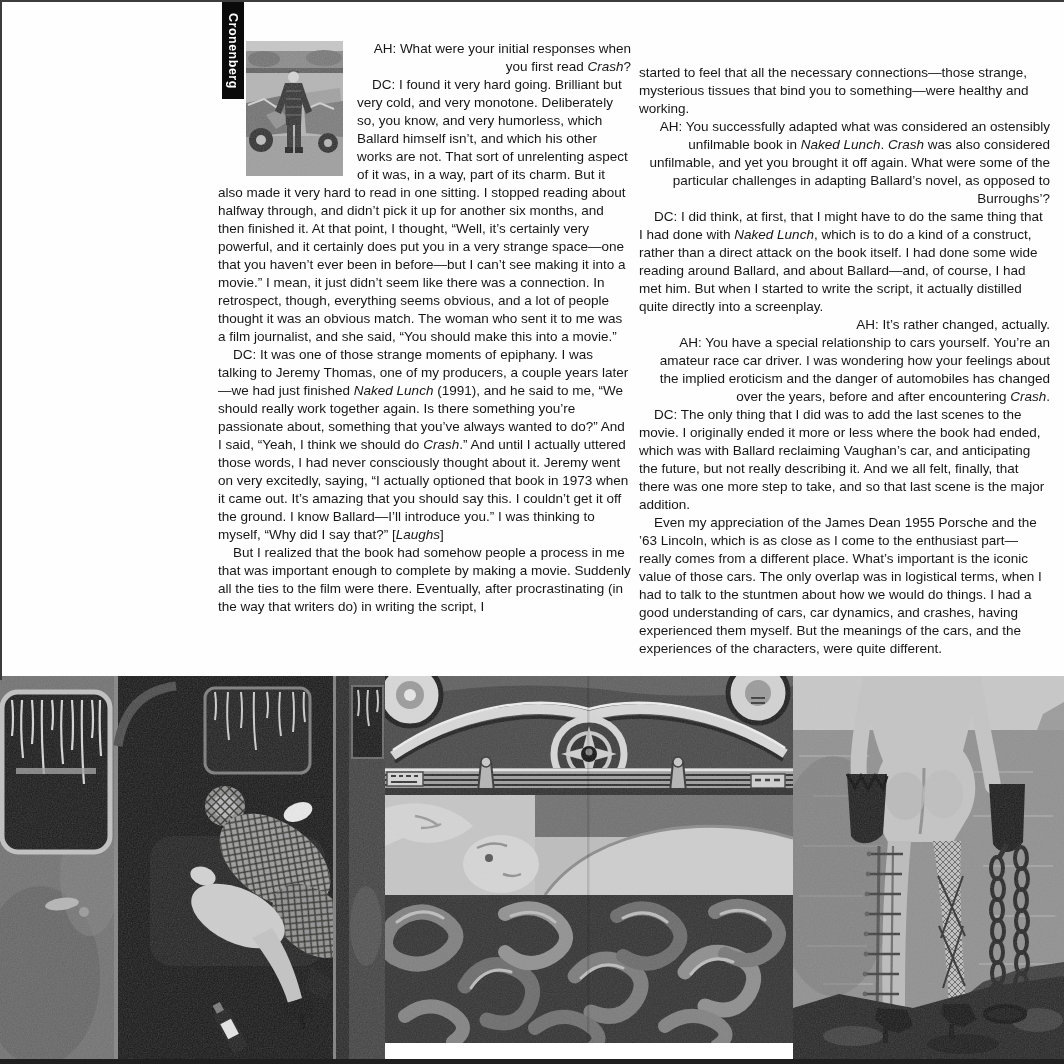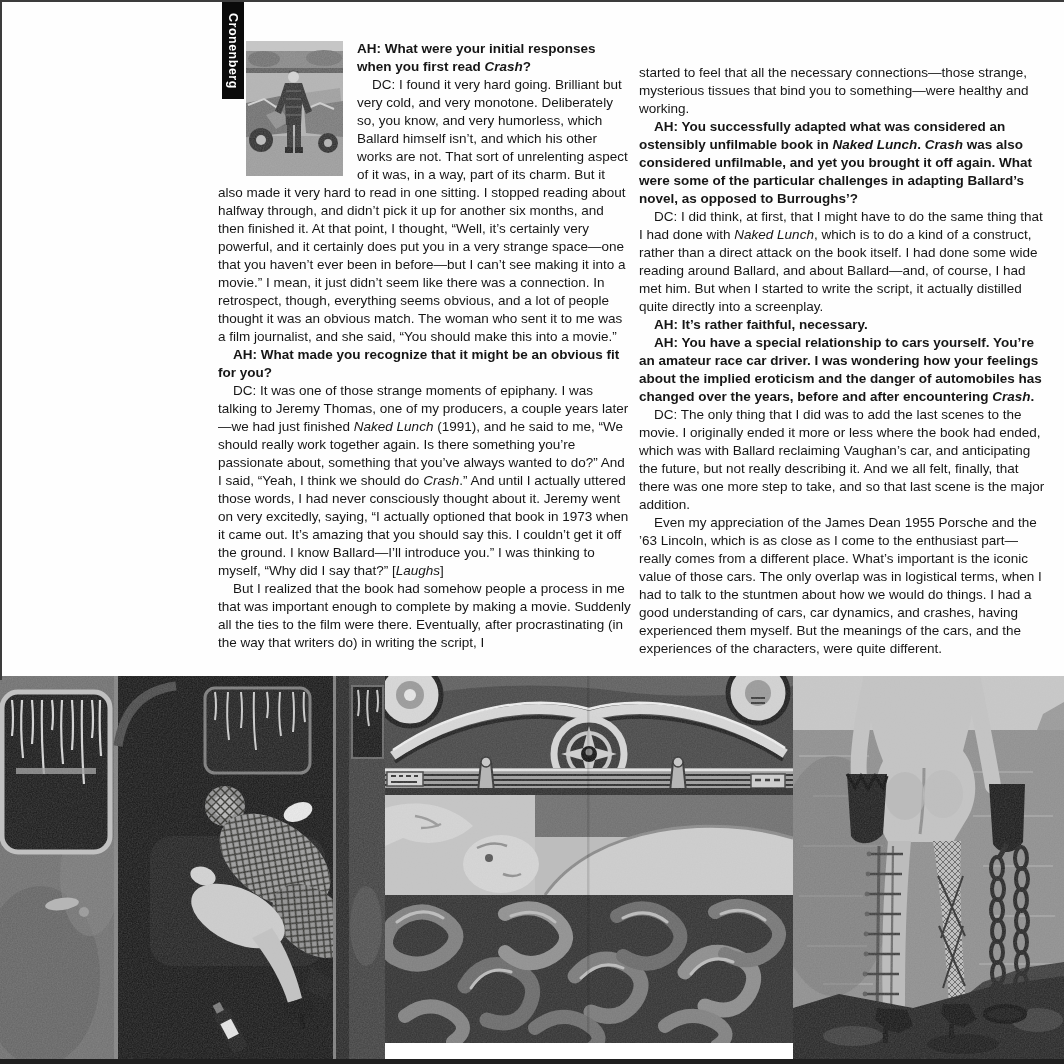--- a/index.html
+++ b/index.html
@@ -15,21 +15,21 @@
 
   
   .portrait{position:absolute;left:246px;top:41px;width:97px;height:135px;z-index:3;}
 
   
   .col{position:absolute;top:40px;color:#161616;z-index:2;}
   .col-left{left:218px;width:413px;}
   .col-right{left:639px;width:411px;margin-top:24px;}
   .photo-spacer{float:left;width:139px;height:144px;}
   .para{margin:0;font-size:13.5px;line-height:18px;text-align:left;}
-  .para.q{font-weight:bold;}
+  .para.q{font-weight:normal;text-align:right;}
   .para.ind{text-indent:15px;}
   .it{font-style:italic;}
 
   
   .photoA{position:absolute;left:0;top:676px;width:385px;height:388px;z-index:2;}
   .photoB{position:absolute;left:385px;top:676px;width:408px;height:367px;z-index:2;}
   .photoB-caption{position:absolute;left:387px;top:1043px;width:406px;height:21px;background:#ffffff;z-index:2;}
   .photoC{position:absolute;left:793px;top:676px;width:271px;height:388px;z-index:2;}
   .bottom-bar{position:absolute;left:0;top:1059px;width:1064px;height:5px;background:#1f1f1f;z-index:5;}
   svg{display:block;}
@@ -84,32 +84,31 @@
       </g>
       <rect width="97" height="135" filter="url(#g1)"></rect>
     </svg>
   </div>
 
   <div class="col col-left">
     <div class="photo-spacer"></div>
     <div>
         <p class="para q"><span>AH: What were your initial responses when you first read </span><span class="it">Crash</span><span>?</span></p>
         <p class="para ind"><span>DC: I found it very hard going. Brilliant but very cold, and very monotone. Deliberately so, you know, and very humorless, which Ballard himself isn’t, and which his other works are not. That sort of unrelenting aspect of it was, in a way, part of its charm. But it also made it very hard to read in one sitting. I stopped reading about halfway through, and didn’t pick it up for another six months, and then finished it. At that point, I thought, “Well, it’s certainly very powerful, and it certainly does put you in a very strange space—one that you haven’t ever been in before—but I can’t see making it into a movie.” I mean, it just didn’t seem like there was a connection. In retrospect, though, everything seems obvious, and a lot of people thought it was an obvious match. The woman who sent it to me was a film journalist, and she said, “You should make this into a movie.”</span></p>
-        <p class="para q ind"><span>AH: What made you recognize that it might be an obvious fit for you?</span></p>
         <p class="para ind"><span>DC: It was one of those strange moments of epiphany. I was talking to Jeremy Thomas, one of my producers, a couple years later—we had just finished </span><span class="it">Naked Lunch</span><span> (1991), and he said to me, “We should really work together again. Is there something you’re passionate about, something that you’ve always wanted to do?” And I said, “Yeah, I think we should do </span><span class="it">Crash</span><span>.” And until I actually uttered those words, I had never consciously thought about it. Jeremy went on very excitedly, saying, “I actually optioned that book in 1973 when it came out. It’s amazing that you should say this. I couldn’t get it off the ground. I know Ballard—I’ll introduce you.” I was thinking to myself, “Why did I say that?” [</span><span class="it">Laughs</span><span>]</span></p>
         <p class="para ind"><span>But I realized that the book had somehow people a process in me that was important enough to complete by making a movie. Suddenly all the ties to the film were there. Eventually, after procrastinating (in the way that writers do) in writing the script, I</span></p>
       </div>
   </div>
 
   <div class="col col-right">
     <div>
         <p class="para"><span>started to feel that all the necessary connections—those strange, mysterious tissues that bind you to something—were healthy and working.</span></p>
         <p class="para q ind"><span>AH: You successfully adapted what was considered an ostensibly unfilmable book in </span><span class="it">Naked Lunch</span><span>. </span><span class="it">Crash</span><span> was also considered unfilmable, and yet you brought it off again. What were some of the particular challenges in adapting Ballard’s novel, as opposed to Burroughs’?</span></p>
         <p class="para ind"><span>DC: I did think, at first, that I might have to do the same thing that I had done with </span><span class="it">Naked Lunch</span><span>, which is to do a kind of a construct, rather than a direct attack on the book itself. I had done some wide reading around Ballard, and about Ballard—and, of course, I had met him. But when I started to write the script, it actually distilled quite directly into a screenplay.</span></p>
-        <p class="para q ind"><span>AH: It’s rather faithful, necessary.</span></p>
+        <p class="para q ind"><span>AH: It’s rather changed, actually.</span></p>
         <p class="para q ind"><span>AH: You have a special relationship to cars yourself. You’re an amateur race car driver. I was wondering how your feelings about the implied eroticism and the danger of automobiles has changed over the years, before and after encountering </span><span class="it">Crash</span><span>.</span></p>
         <p class="para ind"><span>DC: The only thing that I did was to add the last scenes to the movie. I originally ended it more or less where the book had ended, which was with Ballard reclaiming Vaughan’s car, and anticipating the future, but not really describing it. And we all felt, finally, that there was one more step to take, and so that last scene is the major addition.</span></p>
         <p class="para ind"><span>Even my appreciation of the James Dean 1955 Porsche and the ’63 Lincoln, which is as close as I come to the enthusiast part—really comes from a different place. What’s important is the iconic value of those cars. The only overlap was in logistical terms, when I had to talk to the stuntmen about how we would do things. I had a good understanding of cars, car dynamics, and crashes, having experienced them myself. But the meanings of the cars, and the experiences of the characters, were quite different.</span></p>
       </div>
   </div>
 
   <div class="photoA">
     <svg width="385" height="388" viewBox="0 0 385 388">
       <defs>
         <filter id="g2">

